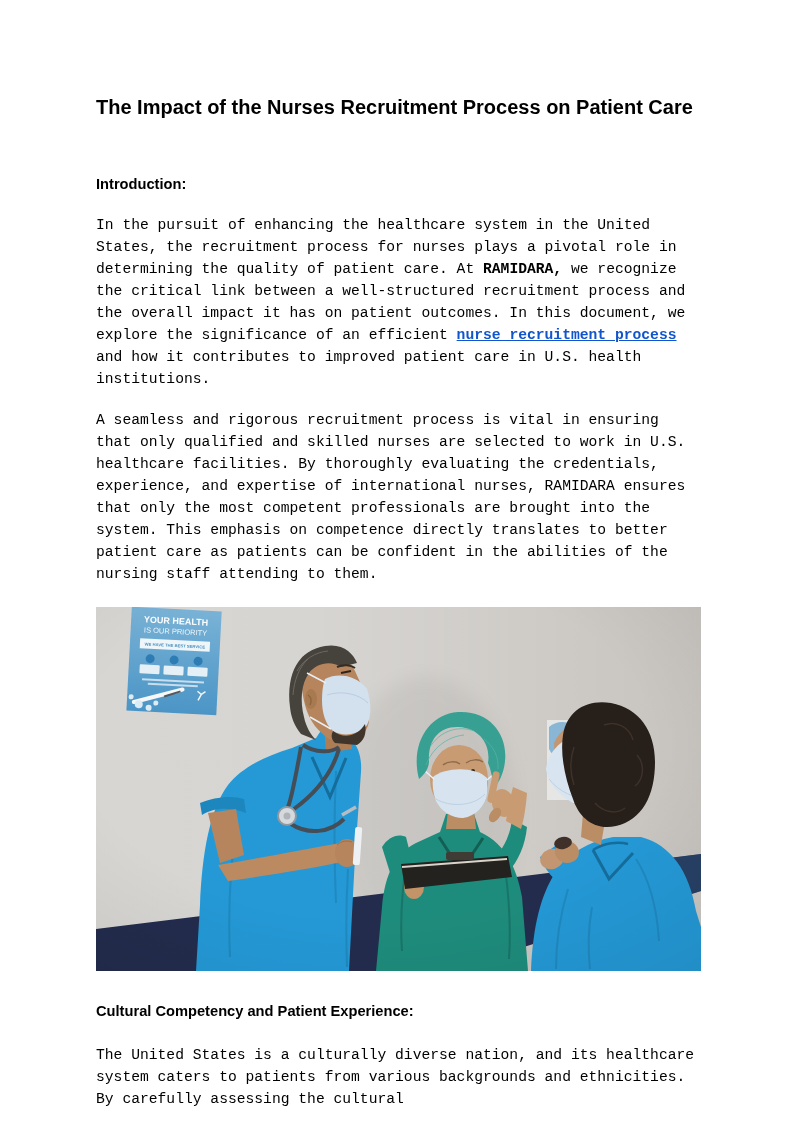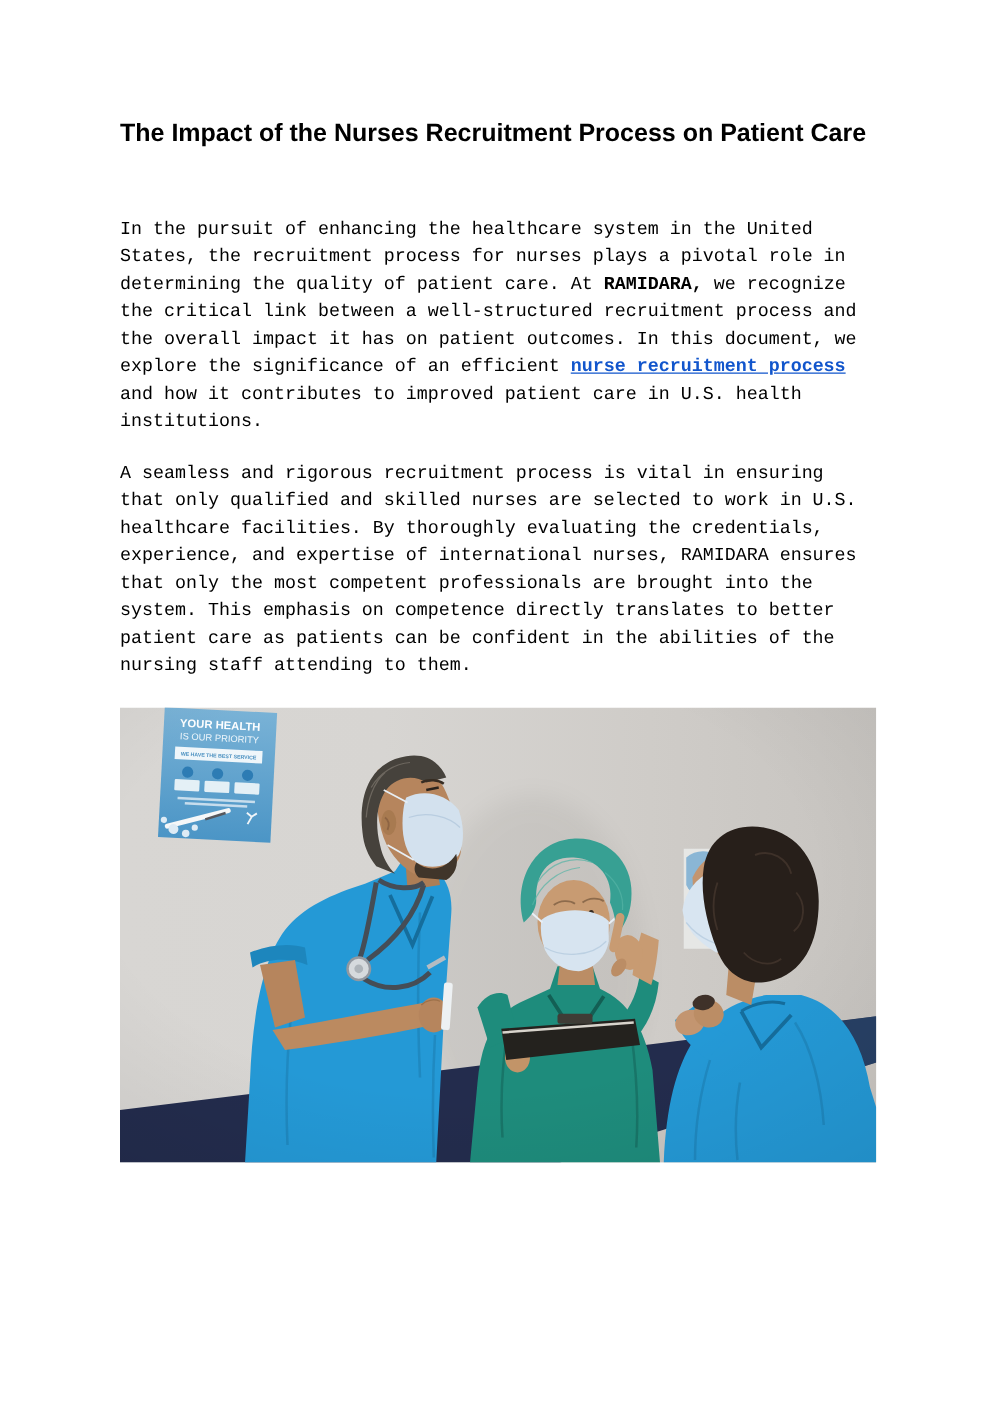--- a/index.html
+++ b/index.html
@@ -44,20 +44,21 @@
   .photo svg{display:block;width:605px;height:364px;}
   .svgtxt{font-family:"Liberation Sans","DejaVu Sans",sans-serif;}
 </style>
 </head>
 <body>
 
 <div class="page">
 
   <h1 class="doc-title">The Impact of the Nurses Recruitment Process on Patient Care</h1>
 
+  <h2 class="h2">Introduction:</h2>
 
   <p class="body"><span>In the pursuit of enhancing the healthcare system in the United States, the recruitment process for nurses plays a pivotal role in determining the quality of patient care. At </span><b class="inlinebold">RAMIDARA,</b><span> we recognize the critical link between a well-structured recruitment process and the overall impact it has on patient outcomes. In this document, we explore the significance of an efficient </span><a href="#" class="doclink">nurse recruitment process</a><span> and how it contributes to improved patient care in U.S. health institutions.</span></p>
 
 
   <p class="body tight">A seamless and rigorous recruitment process is vital in ensuring that only qualified and skilled nurses are selected to work in U.S. healthcare facilities. By thoroughly evaluating the credentials, experience, and expertise of international nurses, RAMIDARA ensures that only the most competent professionals are brought into the system. This emphasis on competence directly translates to better patient care as patients can be confident in the abilities of the nursing staff attending to them.</p>
 
   <div class="photo">
     <svg viewBox="0 0 605 364" xmlns="http://www.w3.org/2000/svg">
       <defs>
         <linearGradient id="wallg" x1="0" y1="0" x2="1" y2="0">
@@ -190,15 +191,17 @@
         <path d="M470,282 C458,273 448,262 444,250 L459,239 C467,250 477,258 486,263 Z" fill="#2499d6"></path>
         <ellipse cx="456" cy="252" rx="12" ry="10" fill="#c39570" transform="rotate(-20 456 252)"></ellipse>
         <ellipse cx="471" cy="245" rx="12" ry="11" fill="#bb8d65" transform="rotate(12 471 245)"></ellipse>
         <ellipse cx="467" cy="236" rx="9" ry="6" fill="#3f3129" transform="rotate(-10 467 236)"></ellipse>
       </g>
 
       <rect x="0" y="0" width="605" height="364" fill="url(#vig)"></rect>
     </svg>
   </div>
 
-
+  <h2 class="h2 cultural">Cultural Competency and Patient Experience:</h2>
+
+  <p class="body last">The United States is a culturally diverse nation, and its healthcare system caters to patients from various backgrounds and ethnicities. By carefully assessing the cultural</p>
 
 </div>
 
 </body></html>

